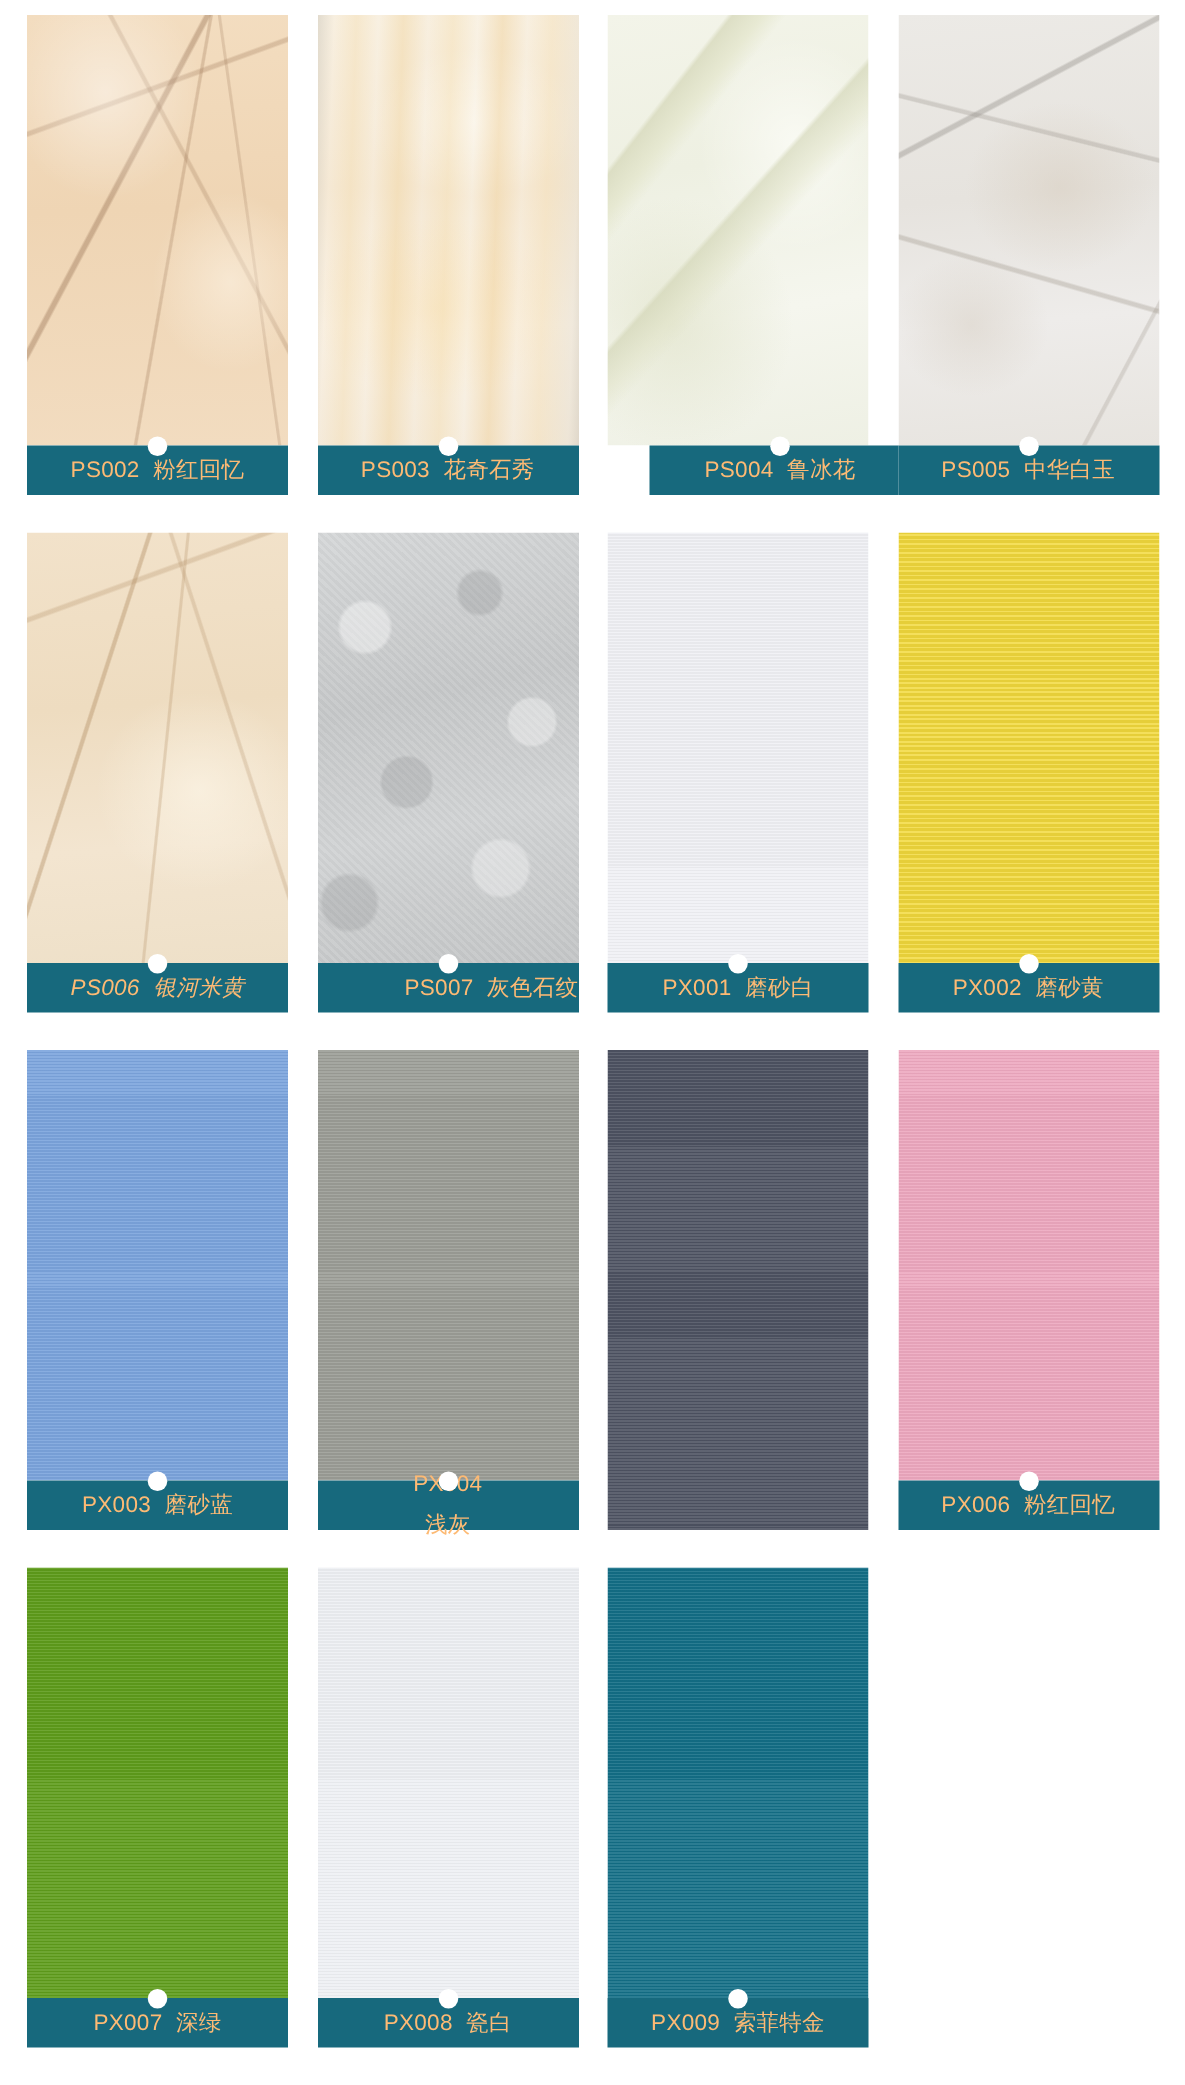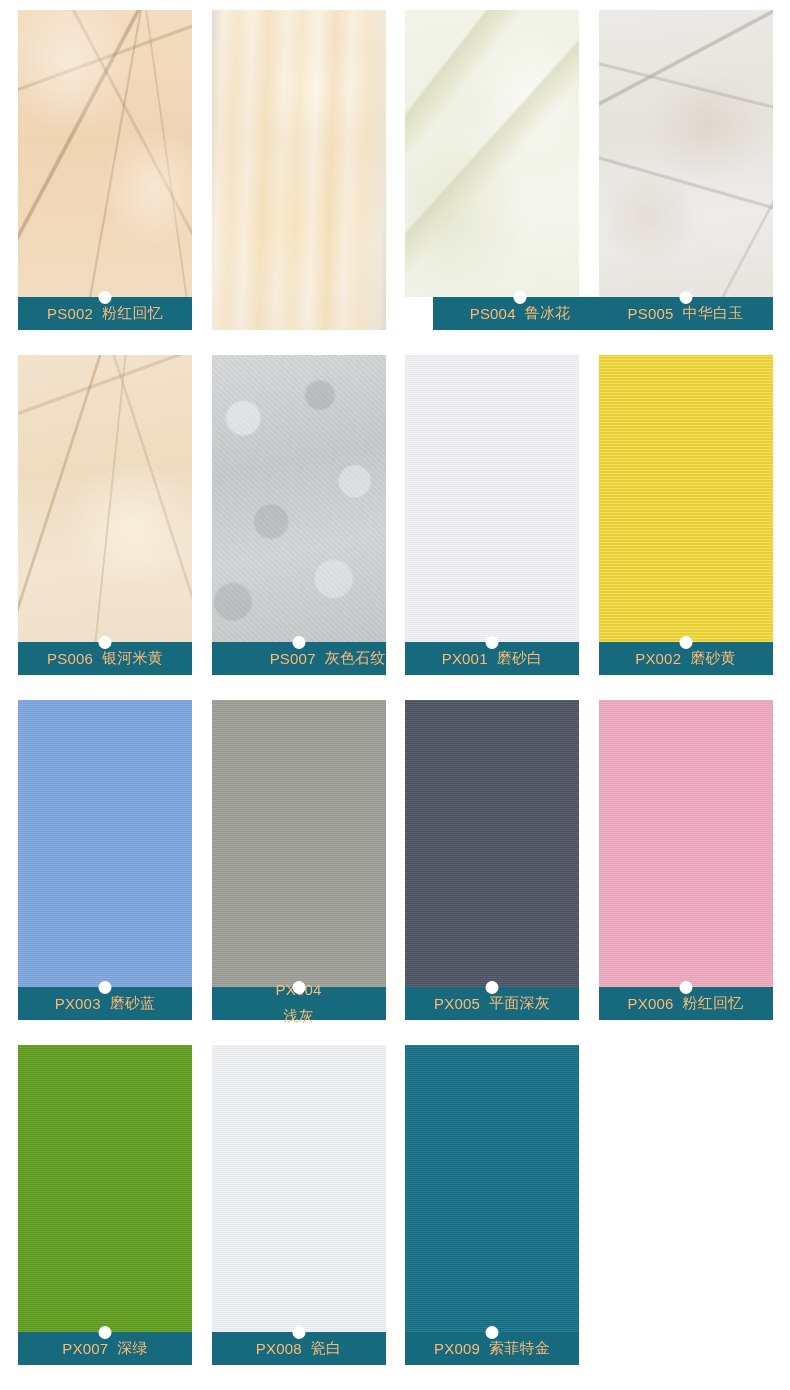--- a/index.html
+++ b/index.html
@@ -192,20 +192,25 @@
       <div class="swatch-label" style="background: rgb(23, 105, 125);">
         <span class="swatch-dot" style="background: rgb(255, 255, 255);"></span>
         <span class="swatch-code">PS002</span>
         <span class="swatch-name">粉红回忆</span>
       </div>
     </div>
     <div class="swatch-card">
       <div class="swatch-surface">
         <div class="swatch-texture tex-onyx-stripe"></div>
       </div>
+      <div class="swatch-label" style="background: rgb(23, 105, 125);">
+        <span class="swatch-dot" style="background: rgb(255, 255, 255);"></span>
+        <span class="swatch-code">PS003</span>
+        <span class="swatch-name">花奇石秀</span>
+      </div>
     </div>
     <div class="swatch-card">
       <div class="swatch-surface">
         <div class="swatch-texture tex-lupine-green"></div>
       </div>
       <div class="swatch-label" style="background: rgb(23, 105, 125); margin-left: 28px;">
         <span class="swatch-dot" style="background: rgb(255, 255, 255);"></span>
         <span class="swatch-code">PS004</span>
         <span class="swatch-name">鲁冰花</span>
       </div>
@@ -217,21 +222,21 @@
       <div class="swatch-label" style="background: rgb(23, 105, 125);">
         <span class="swatch-dot" style="background: rgb(255, 255, 255);"></span>
         <span class="swatch-code">PS005</span>
         <span class="swatch-name">中华白玉</span>
       </div>
     </div>
     <div class="swatch-card">
       <div class="swatch-surface">
         <div class="swatch-texture tex-galaxy-beige"></div>
       </div>
-      <div class="swatch-label" style="background: rgb(23, 105, 125);">
+      <div class="swatch-label" style="background: rgb(23, 105, 125); font-style: italic;">
         <span class="swatch-dot" style="background: rgb(255, 255, 255);"></span>
         <span class="swatch-code">PS006</span>
         <span class="swatch-name">银河米黄</span>
       </div>
     </div>
     <div class="swatch-card">
       <div class="swatch-surface">
         <div class="swatch-texture tex-gray-stone"></div>
       </div>
       <div class="swatch-label" style="background: rgb(23, 105, 125); justify-content: flex-end;">
@@ -277,25 +282,20 @@
       <div class="swatch-label" style="background: rgb(23, 105, 125); flex-direction: column;">
         <span class="swatch-dot" style="background: rgb(255, 255, 255);"></span>
         <span class="swatch-code">PX004</span>
         <span class="swatch-name">浅灰</span>
       </div>
     </div>
     <div class="swatch-card">
       <div class="swatch-surface">
         <div class="swatch-texture grain-fine" style="background: rgb(77, 82, 97);"></div>
       </div>
-      <div class="swatch-label" style="background: rgb(23, 105, 125);">
-        <span class="swatch-dot" style="background: rgb(255, 255, 255);"></span>
-        <span class="swatch-code">PX005</span>
-        <span class="swatch-name">平面深灰</span>
-      </div>
     </div>
     <div class="swatch-card">
       <div class="swatch-surface">
         <div class="swatch-texture grain-fine" style="background: rgb(237, 168, 191);"></div>
       </div>
       <div class="swatch-label" style="background: rgb(23, 105, 125);">
         <span class="swatch-dot" style="background: rgb(255, 255, 255);"></span>
         <span class="swatch-code">PX006</span>
         <span class="swatch-name">粉红回忆</span>
       </div>

